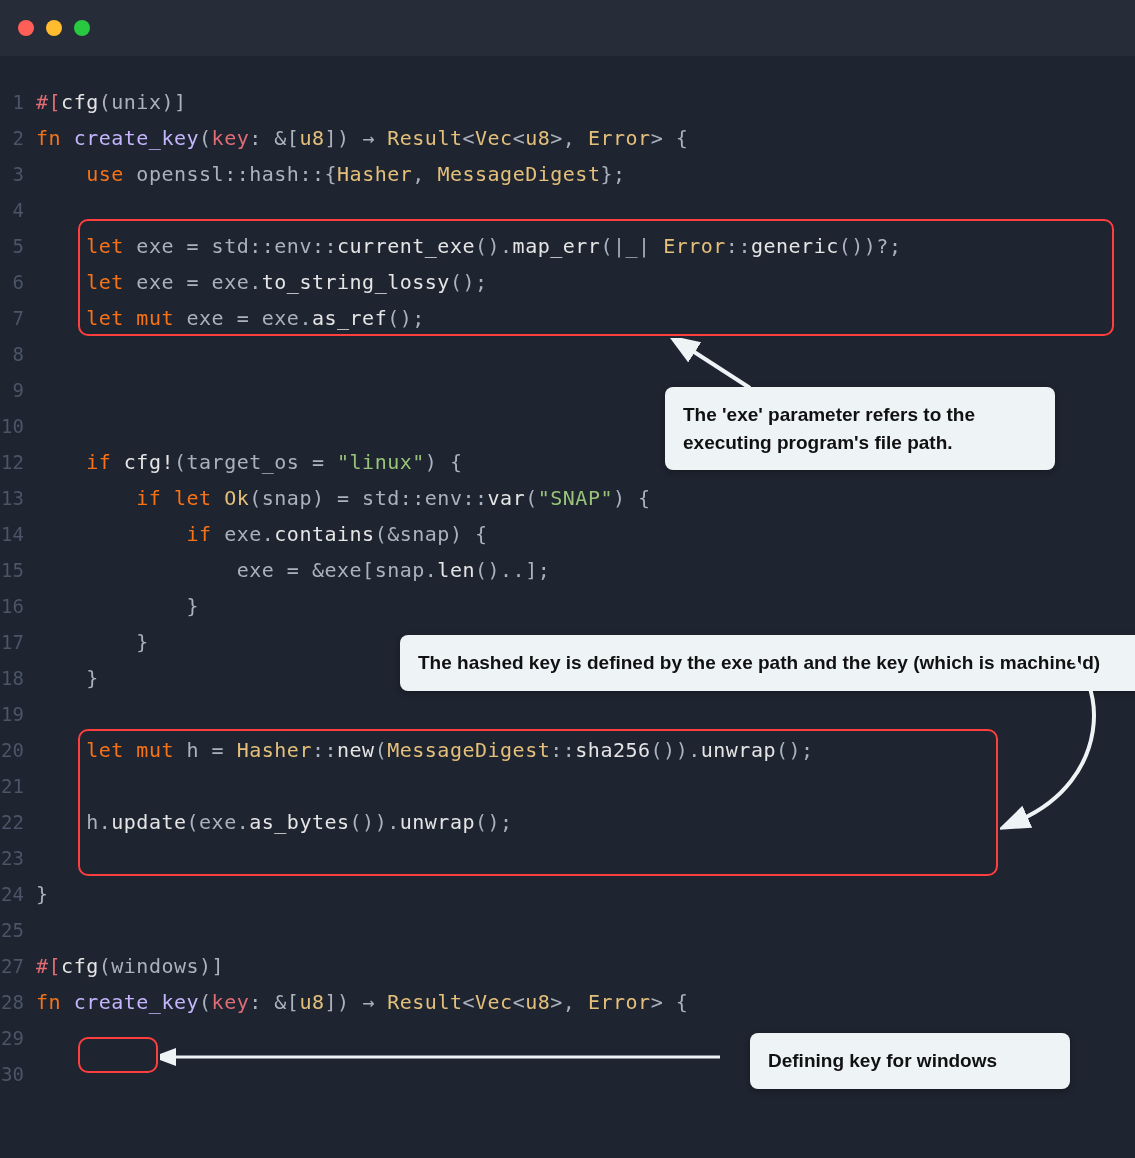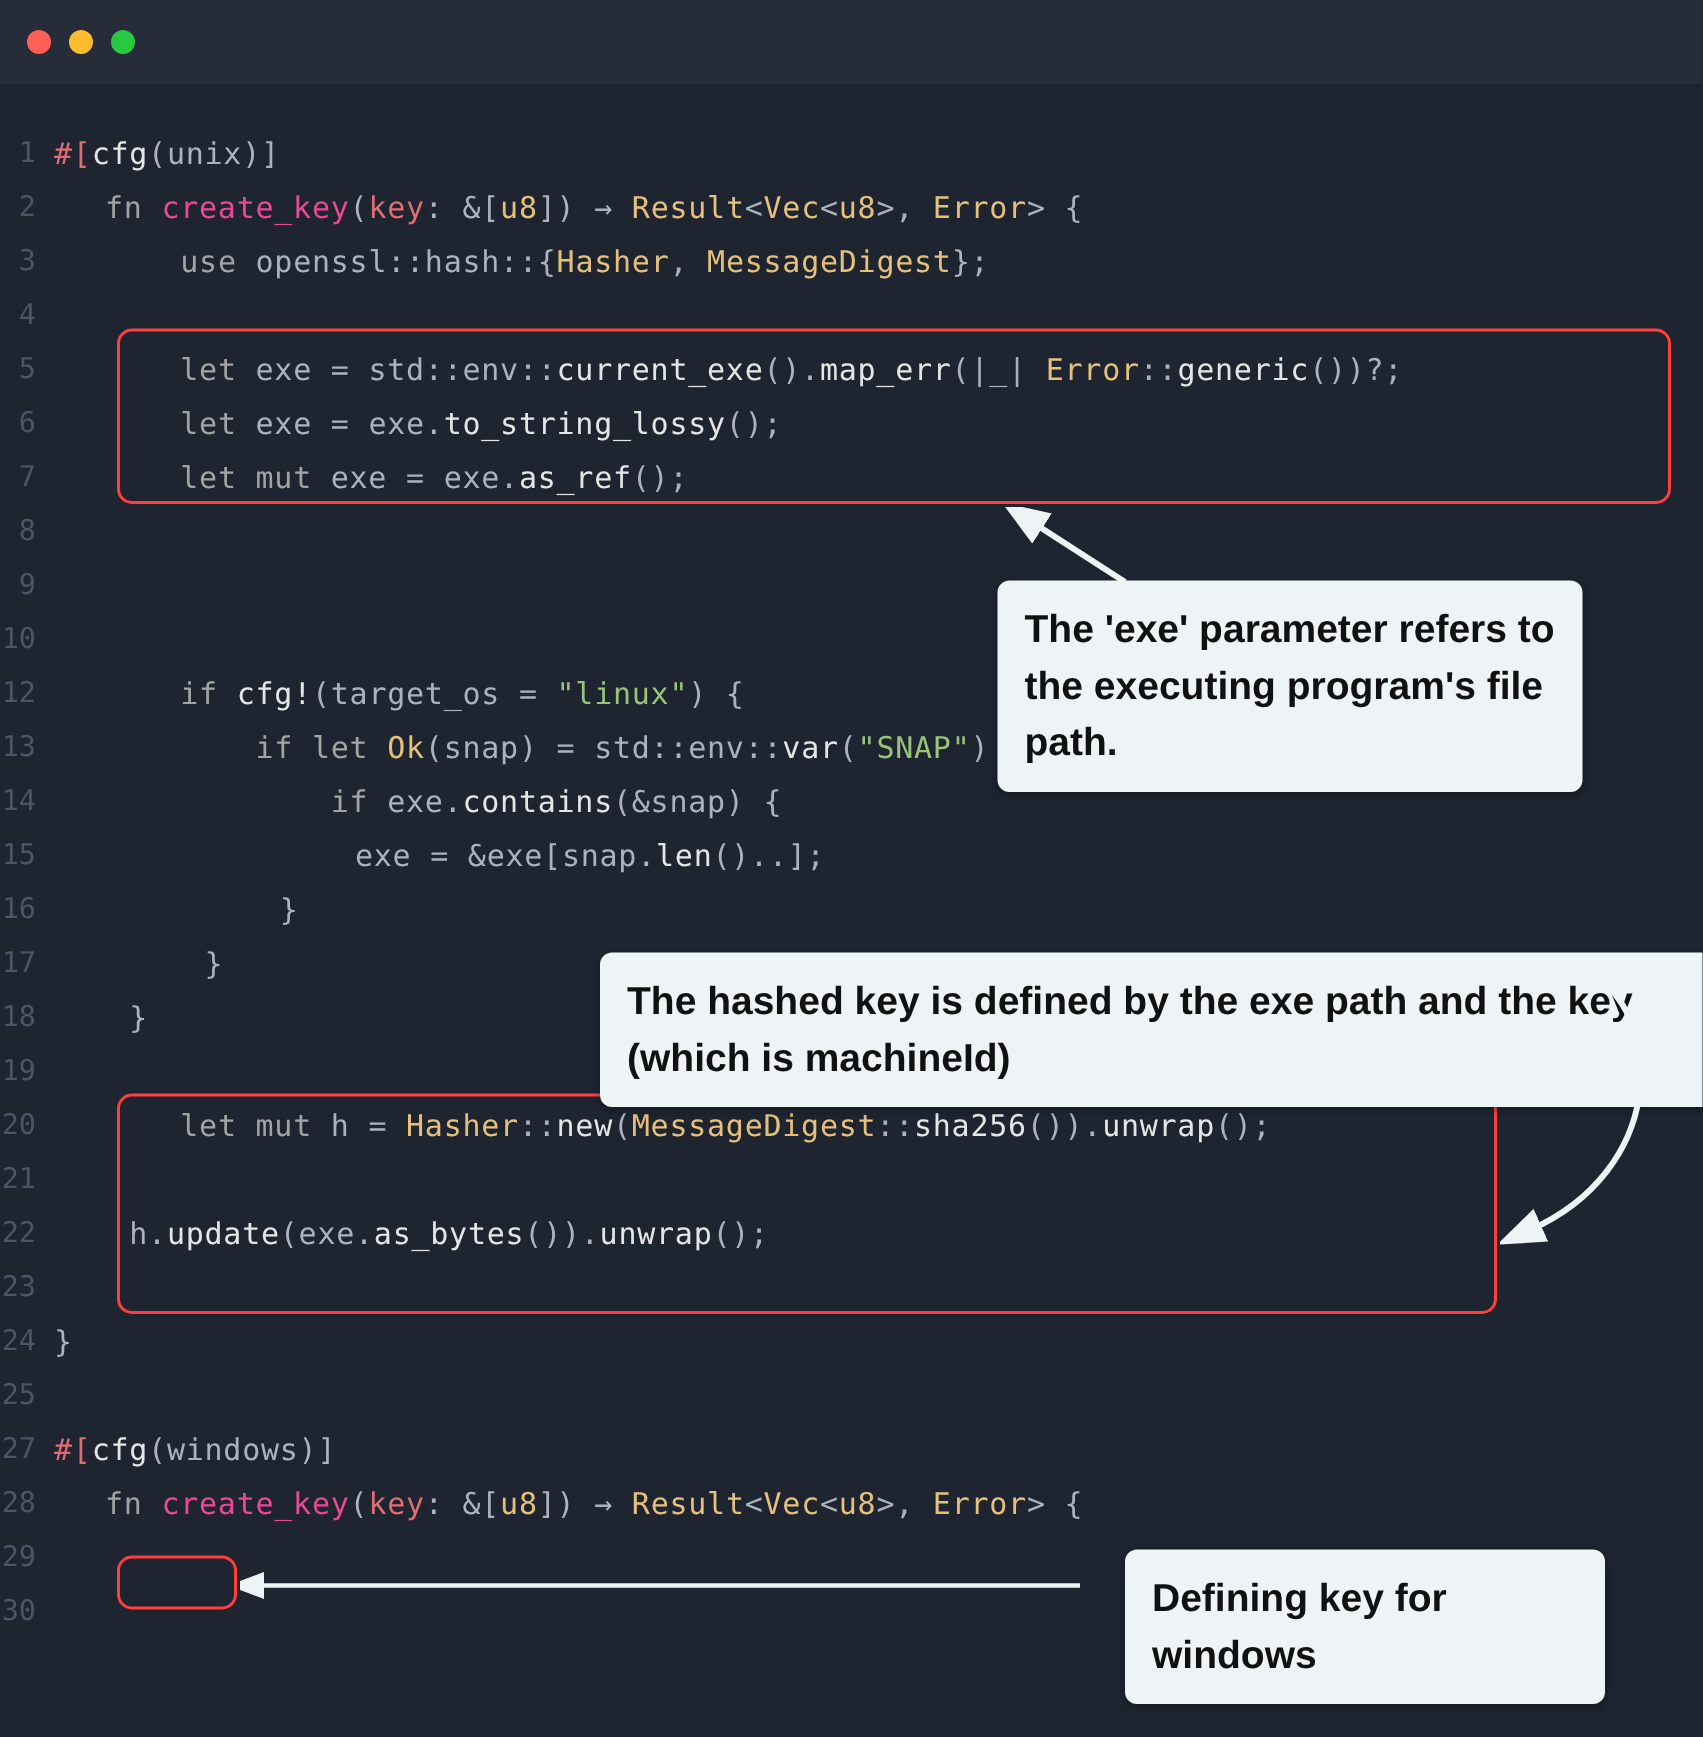--- a/index.html
+++ b/index.html
@@ -45,22 +45,22 @@
     padding-right: 12px;
     color: #4b5567;
     font-size: 19px;
     flex-shrink: 0;
     user-select: none;
   }
   .code {
     white-space: pre;
     letter-spacing: 0.5px;
   }
-  .tk-kw     { color: #a3a3a3; margin-left: 34px; }
-  .tk-fn     { color: #ec4899; }
+  .tk-kw     { color: #f97316; }
+  .tk-fn     { color: #c4b5fd; }
   .tk-param  { color: #e06c75; }
   .tk-type   { color: #e5c07b; }
   .tk-op     { color: #abb2bf; }
   .tk-punc   { color: #abb2bf; }
   .tk-str    { color: #98c379; }
   .tk-plain  { color: #e06c75; }
   .tk-call   { color: #e5e5e5; }
   .tk-ident  { color: #abb2bf; }
 
   
@@ -72,21 +72,21 @@
   }
   .box1 { left: 78px; top: 219px; width: 1036px; height: 117px; }
   .box2 { left: 78px; top: 729px; width: 920px; height: 147px; }
   .box3 { left: 78px; top: 1037px; width: 80px; height: 36px; }
 
   .callout {
     position: absolute;
     background: #eef3f6;
     color: #111;
     font-family: -apple-system, "Segoe UI", Arial, sans-serif;
-    font-size: 26px;
+    font-size: 19px;
     font-weight: 600;
     padding: 14px 18px;
     border-radius: 8px;
     line-height: 1.45;
     box-shadow: 0 2px 6px rgba(0,0,0,0.3);
   }
   .callout1 { left: 665px; top: 387px; width: 390px; }
   .callout2 { left: 400px; top: 635px; width: 754px; }
   .callout3 { left: 750px; top: 1033px; width: 320px; }
 

